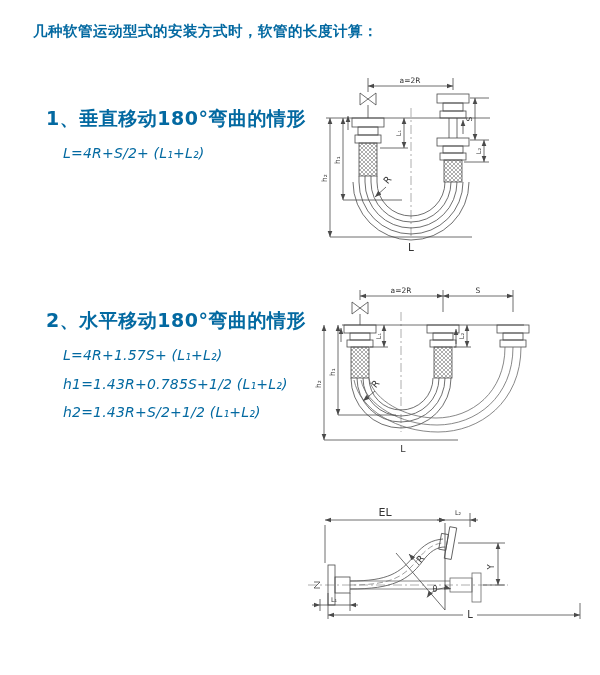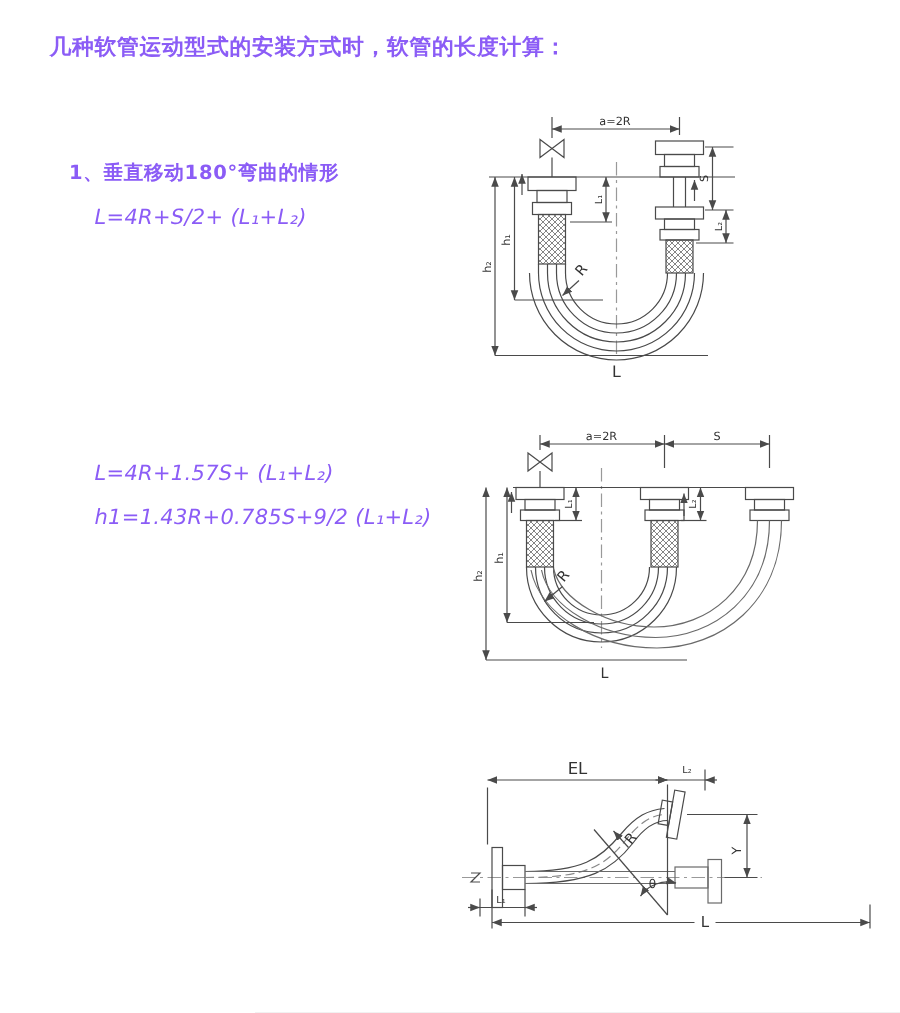--- a/index.html
+++ b/index.html
@@ -1,27 +1,27 @@
 <!DOCTYPE html>
 <html><head>
 <meta charset="utf-8">
 <style>
   html,body{margin:0;padding:0;background:#e8e8e8;}
   .page{
     position:relative;width:600px;height:675px;margin:0 auto;
     background:#ffffff;overflow:hidden;
     font-family:"DejaVu Sans","Liberation Sans",sans-serif;
-    color:#8b5cf6;
+    color:#0369a1;
   }
   .title{
     position:absolute;left:33px;top:22px;
     font-size:14.5px;font-weight:700;letter-spacing:0.5px;white-space:nowrap;
   }
   .section{position:absolute;left:46px;}
-  .sec-heading{font-size:13px;font-weight:700;margin:0 0 13px 0;letter-spacing:0.5px;}
+  .sec-heading{font-size:19px;font-weight:700;margin:0 0 13px 0;letter-spacing:0.5px;}
   .formula{font-size:14px;margin:0 0 12.5px 17px;letter-spacing:0.2px;white-space:nowrap;font-style:italic;}
   .sec1{top:106px;}
   .sec2{top:308px;}
   .sec3{top:516px;}
   svg.diag{position:absolute;}
   .d1{left:312px;top:70px;}
   .d2{left:308px;top:282px;}
   .d3{left:298px;top:495px;}
   svg text{font-family:"DejaVu Sans","Liberation Sans",sans-serif;fill:#333;}
 </style>
@@ -31,22 +31,24 @@
 <div class="page">
 
   <div class="title">几种软管运动型式的安装方式时，软管的长度计算：</div>
 
   <div class="section sec1">
     <p class="sec-heading">1、垂直移动180°弯曲的情形</p>
     <p class="formula">L=4R+S/2+ (L₁+L₂)</p>
   </div>
 
   <div class="section sec2">
+    <p class="sec-heading">2、水平移动180°弯曲的情形</p>
     <p class="formula">L=4R+1.57S+ (L₁+L₂)</p>
-    <p class="formula">h1=1.43R+0.785S+9/2 (L₁+L₂)</p>
+    <p class="formula">h1=1.43R+0.785S+1/2 (L₁+L₂)</p>
+    <p class="formula">h2=1.43R+S/2+1/2 (L₁+L₂)</p>
   </div>
 
 
   <svg class="diag d1" width="286" height="195" viewBox="0 0 286 195">
     <defs>
       <marker id="d1-a" viewBox="0 0 10 10" refX="9" refY="5" markerWidth="9" markerHeight="9" orient="auto-start-reverse">
         <path d="M0,1.5 L9,5 L0,8.5 Z" fill="#4a4a4a"></path>
       </marker>
       <pattern id="d1-braid" width="4" height="4" patternUnits="userSpaceOnUse">
         <path d="M0,0 L4,4 M4,0 L0,4" stroke="#777" stroke-width="0.6"></path>

